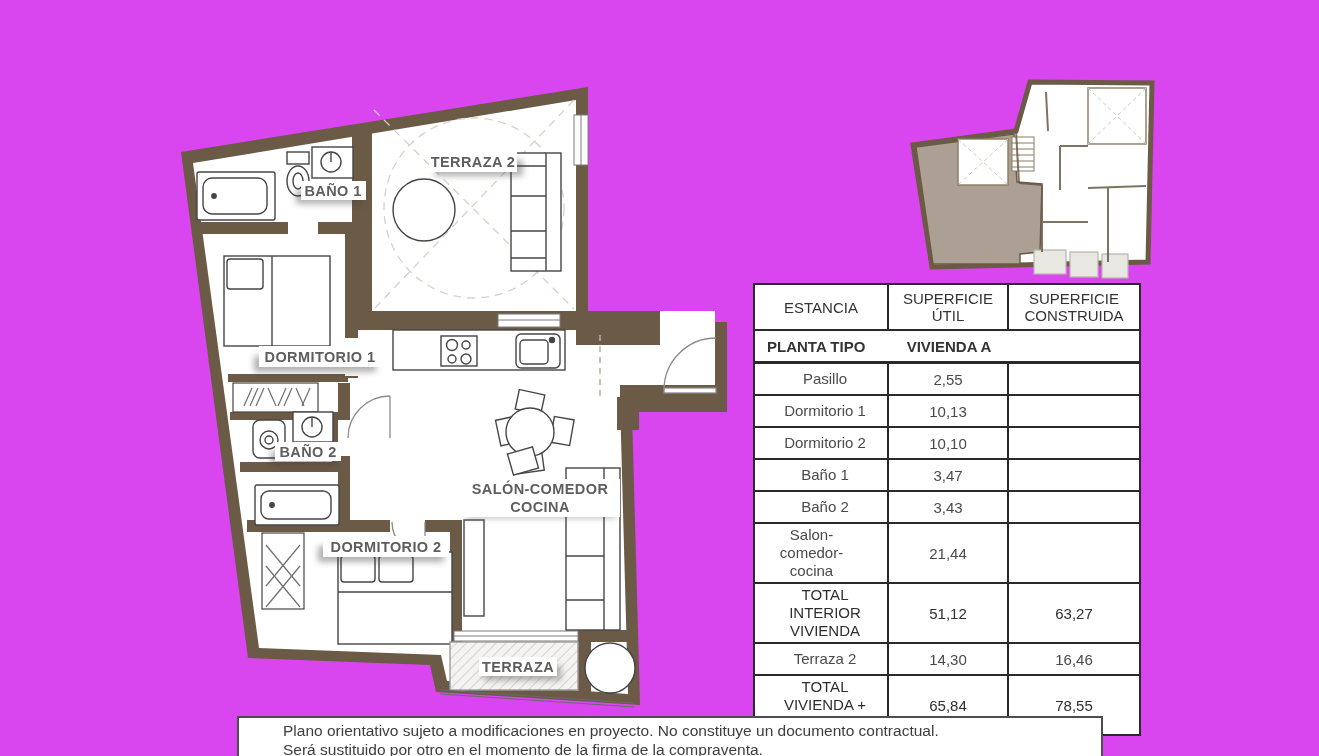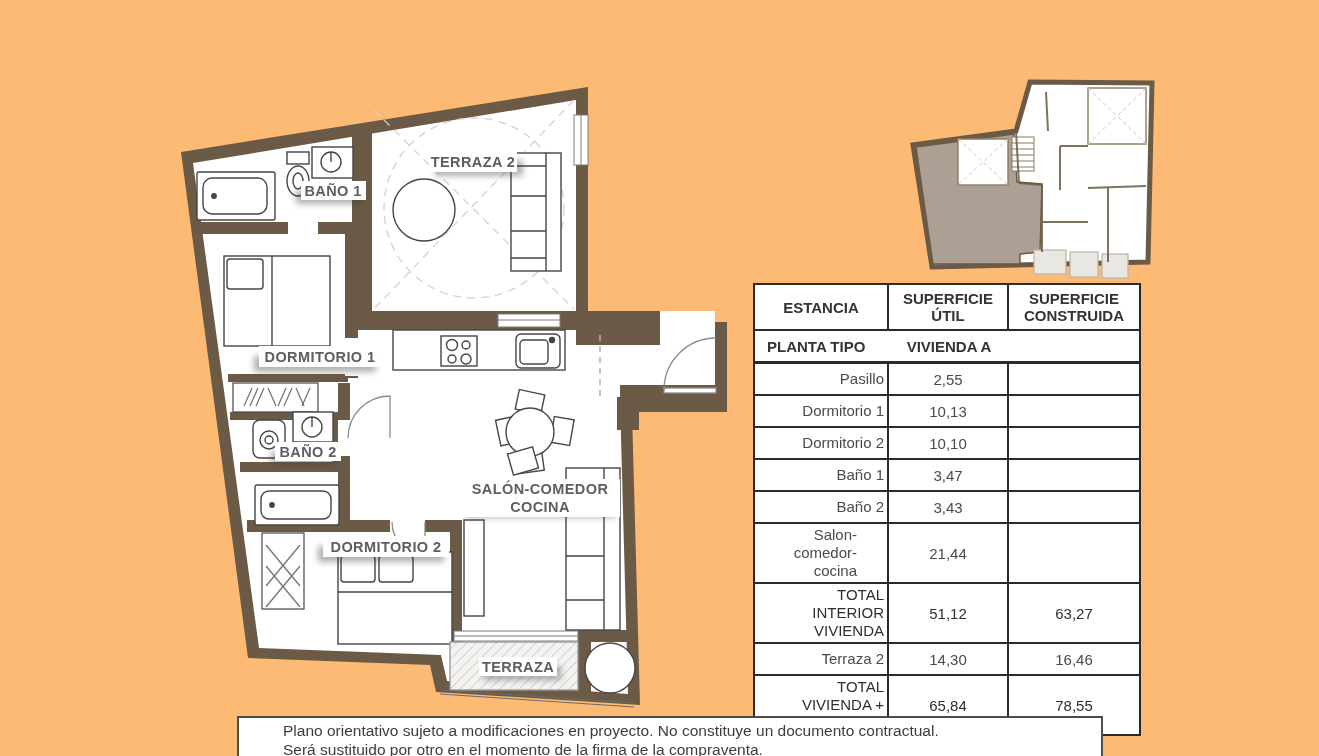--- a/index.html
+++ b/index.html
@@ -1,27 +1,27 @@
 <!DOCTYPE html>
 <html><head>
 <meta charset="utf-8">
 <style>
   html,body{margin:0;padding:0;background:#ffffff;}
-  .page{position:relative;width:1319px;height:756px;background:#fdba74;overflow:hidden;
+  .page{position:relative;width:1319px;height:756px;background:#d946ef;overflow:hidden;
         font-family:"Liberation Sans",sans-serif;}
   svg text{font-family:"Liberation Sans",sans-serif;}
   .lbl{font-size:14.5px;font-weight:bold;fill:#5e5e5e;letter-spacing:.4px;}
   
   .area-table{position:absolute;left:753px;top:283px;width:386px;border-collapse:collapse;
               table-layout:fixed;background:#fff;}
   .area-table col.c1{width:134px}.area-table col.c2{width:120px}.area-table col.c3{width:132px}
   .area-table td,.area-table th{border:2px solid #2a2a2a;vertical-align:middle;
               font-size:15px;color:#4a4a4a;padding:2px 3px;}
-  .area-table th{font-weight:bold;color:#333;height:40px;line-height:17px;text-align:center;}
-  .area-table .lblcell{text-align:right;padding-left:11px;line-height:18px;}
+  .area-table th{font-weight:normal;color:#333;height:40px;line-height:17px;text-align:center;}
+  .area-table .lblcell{text-align:center;padding-left:11px;line-height:18px;}
   .area-table .valcell{text-align:center;}
   .area-table .subhdr td{font-weight:bold;color:#333;height:26px;border-bottom-width:3px;position:relative;}
   .area-table .subhdr .right-part{position:absolute;left:134px;top:0;width:120px;height:100%;
               display:flex;align-items:center;justify-content:center;}
   .area-table .subhdr .left-part{padding-left:9px;text-align:center;}
   .area-table tr.std td{height:26px;}
   .area-table tr.tall td{height:36px;}
   .area-table tr.bold td{font-weight:normal;color:#2e2e2e;}
   .cell-narrow{padding-right:30px !important;}
   

